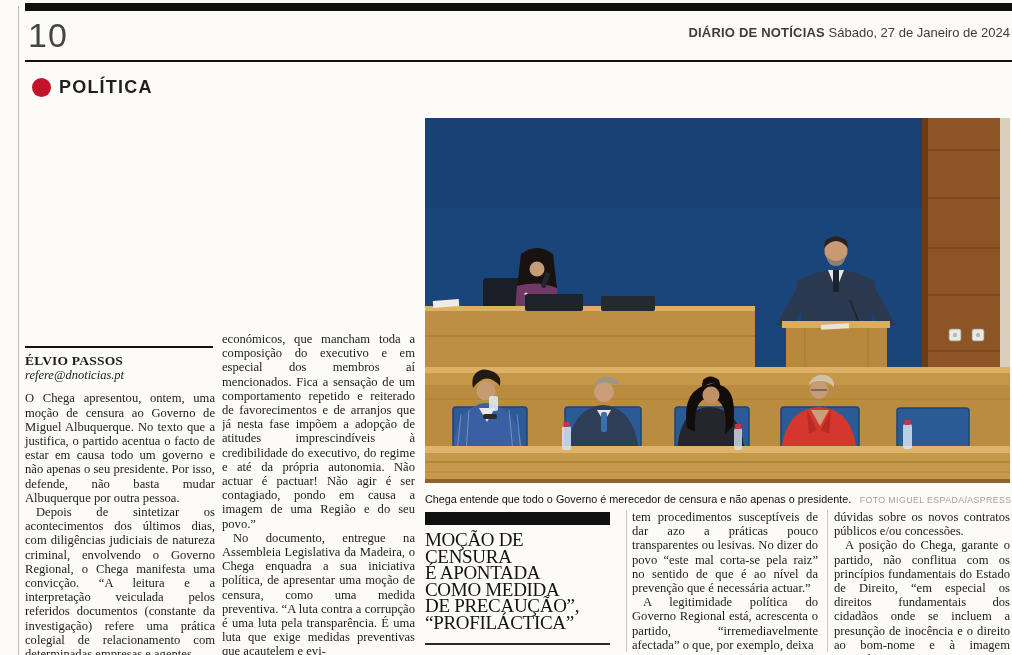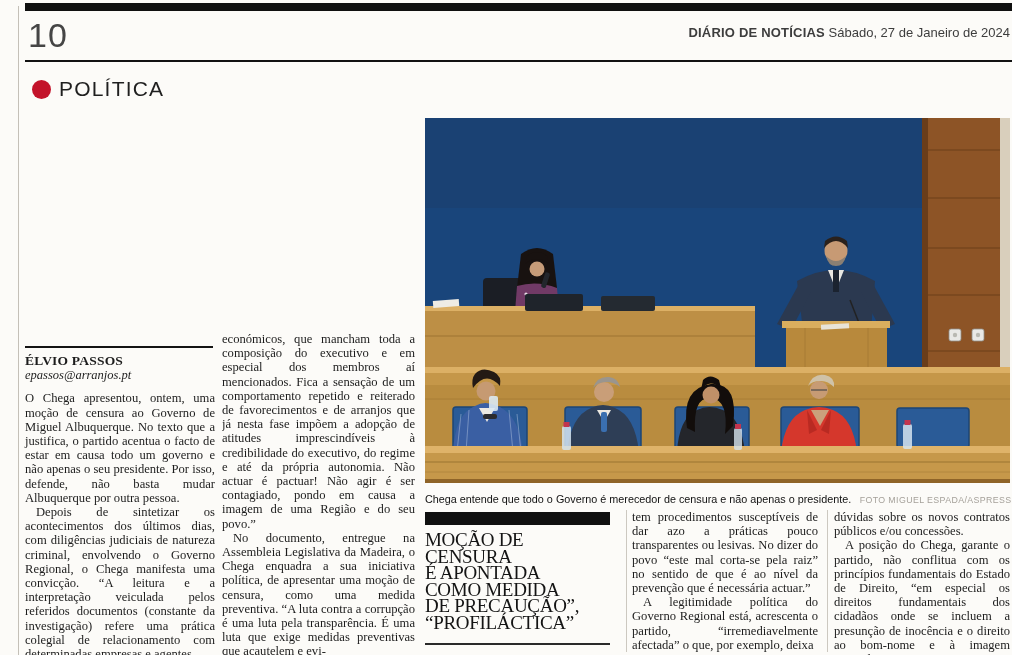--- a/index.html
+++ b/index.html
@@ -9,22 +9,22 @@
   
   .edge-line{left:18px;top:6px;width:1px;height:649px;background:#c4c0b8;}
   .top-bar{left:25px;top:3px;width:987px;height:8px;background:#101010;}
   .page-number{left:28px;top:16px;font-family:"Liberation Sans",sans-serif;font-size:34px;
                font-weight:400;color:#454545;letter-spacing:1px;}
   .edition{right:2px;top:25px;font-family:"Liberation Sans",sans-serif;font-size:13px;color:#3d3d3d;}
   .edition .m{font-weight:700;letter-spacing:.2px;}
   .header-rule{left:25px;top:60px;width:987px;height:2px;background:#121212;}
   .section-row{left:32px;top:77px;display:flex;align-items:center;gap:8px;}
   .section-dot{width:19px;height:19px;border-radius:50%;background:#c3132a;}
-  .section-label{font-family:"Liberation Sans",sans-serif;font-size:21px;letter-spacing:1.2px;
-                 color:#1f1f1f;font-weight:400;}
+  .section-label{font-family:"Liberation Sans",sans-serif;font-size:18px;letter-spacing:1.2px;
+                 color:#1f1f1f;font-weight:700;}
   
   .headline{left:26px;top:116px;width:400px;font-size:47px;line-height:53px;font-weight:700;
             color:#0e0e0e;letter-spacing:-.5px;white-space:pre-line;margin:0;}
   
   .bodytext{font-size:12.6px;line-height:14.2px;text-align:justify;hyphens:auto;}
   .bodytext p{margin:0;}
   .bodytext p.ind{text-indent:11px;}
   .col1{left:25px;top:330px;width:190px;height:325px;margin-top:16px;}
   .col2{left:222px;top:332px;width:193px;height:323px;overflow:hidden;}
   .byline-rule{width:188px;height:2px;background:#141414;margin-bottom:6px;}
@@ -64,21 +64,21 @@
 
   <div class="abs section-row">
     <span class="section-dot"></span>
     <span class="section-label">POLÍTICA</span>
   </div>
 
 
   <div class="abs col1 bodytext">
     <div class="byline-rule"></div>
     <div class="byline-name">ÉLVIO PASSOS</div>
-    <div class="byline-email">epassos@arranjos.pt</div>
+    <div class="byline-email">refere@dnoticias.pt</div>
     <p>O Chega apresentou, ontem, uma moção de censura ao Governo de Miguel Albuquerque. No texto que a justifica, o partido acentua o facto de estar em causa todo um governo e não apenas o seu presidente. Por isso, defende, não basta mudar Albuquerque por outra pessoa.</p>
     <p class="ind">Depois de sintetizar os acontecimentos dos últimos dias, com diligências judiciais de natureza criminal, envolvendo o Governo Regional, o Chega manifesta uma convicção. “A leitura e a interpretação veiculada pelos referidos documentos (constante da investigação) refere uma prática colegial de relacionamento com determinadas empresas e agentes</p>
   </div>
 
   <div class="abs col2 bodytext">
     <p>económicos, que mancham toda a composição do executivo e em especial dos membros aí mencionados. Fica a sensação de um comportamento repetido e reiterado de favorecimentos e de arranjos que já nesta fase impõem a adopção de atitudes imprescindíveis à credibilidade do executivo, do regime e até da própria autonomia. Não actuar é pactuar! Não agir é ser contagiado, pondo em causa a imagem de uma Região e do seu povo.”</p>
     <p class="ind">No documento, entregue na Assembleia Legislativa da Madeira, o Chega enquadra a sua iniciativa política, de apresentar uma moção de censura, como uma medida preventiva. “A luta contra a corrupção é uma luta pela transparência. É uma luta que exige medidas preventivas que acautelem e evi-</p>
   </div>
 
   <figure class="abs photo">

